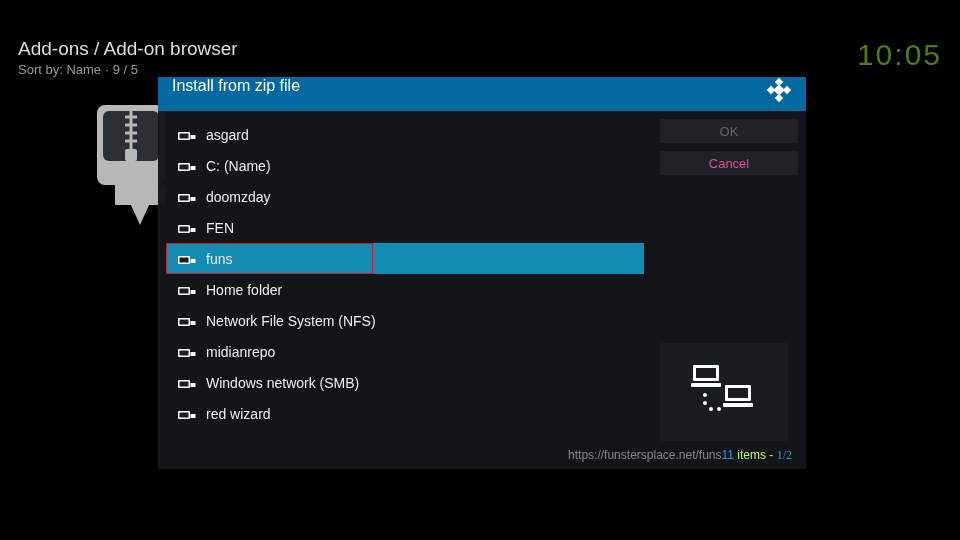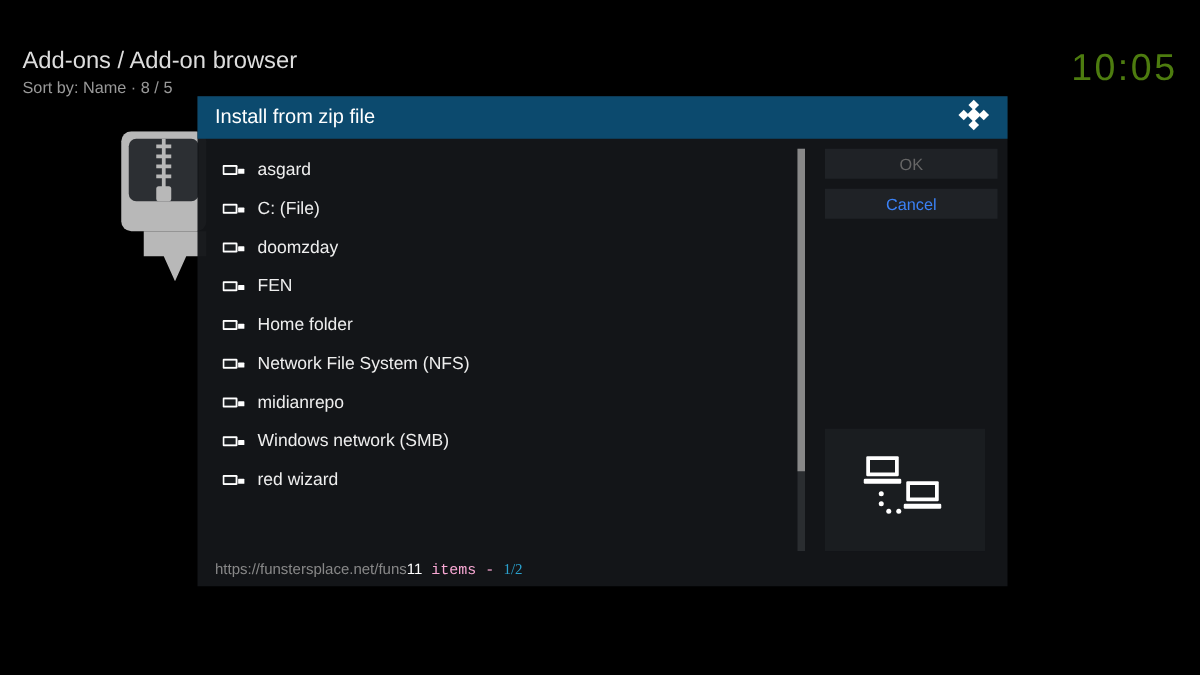--- a/index.html
+++ b/index.html
@@ -47,41 +47,42 @@
   position: absolute;
   left: 158px;
   top: 77px;
   width: 648px;
   height: 392px;
   background: rgba(20,22,25,0.97);
   display: flex;
   flex-direction: column;
 }
 .dialog-title {
-  background: #0c4a6e;
+  background: #0369a1;
   height: 34px;
   display: flex;
-  align-items: center;
+  align-items: flex-start;
   padding: 0 14px;
   justify-content: space-between;
 }
 .dialog-title-text {
   font-size: 16px;
   color: #fff;
 }
 .dialog-body {
   flex: 1;
   display: flex;
   padding: 8px 8px 0 8px;
   overflow: hidden;
 }
 .file-panel {
   width: 478px;
   position: relative;
   display: flex;
+  flex-direction: column;
 }
 .file-list {
   flex: 1;
   overflow: hidden;
 }
 .file-item {
   height: 31px;
   display: flex;
   align-items: center;
   padding-left: 12px;
@@ -132,52 +133,52 @@
   height: 24px;
   background: #1f2226;
   display: flex;
   align-items: center;
   justify-content: center;
   font-size: 13px;
   margin-bottom: 8px;
   cursor: pointer;
 }
 .btn.disabled { color: #666; }
-.btn.enabled { color: #3b82f6; }
+.btn.enabled { color: #ec4899; }
 .thumb-preview {
   margin-top: auto;
   margin-bottom: 0px;
   width: 128px;
   height: 98px;
   background: #1a1d20;
   display: flex;
   align-items: center;
   justify-content: center;
 }
 .dialog-footer {
   height: 28px;
   display: flex;
   align-items: center;
   padding: 0 14px;
-  justify-content: flex-start;
+  justify-content: flex-end;
   font-size: 12px;
   color: #888;
 }
 .footer-right { }
-.footer-count { color: #ffffff; }
-.footer-items { color: #f9a8d4; font-family: Liberation Mono, monospace; }
+.footer-count { color: #0ea5e9; }
+.footer-items { color: #bef264; }
 .footer-page { color: #2aa0cc; font-family: Liberation Serif, serif; }
 </style>
 </head>
 <body>
 
 <div class="header">
   <div class="header-left">
     <div class="breadcrumb">Add-ons / Add-on browser</div>
-    <div class="sortby">Sort by: Name  ·  8 / 5</div>
+    <div class="sortby">Sort by: Name  ·  9 / 5</div>
   </div>
   <div class="clock">10:05</div>
 </div>
 
 <div class="zip-bg">
   <svg width="110" height="130" viewBox="0 0 110 130">
     <rect x="12" y="0" width="68" height="80" rx="8" fill="#b8b8b8"></rect>
     <rect x="18" y="6" width="56" height="50" rx="6" fill="#2c2f33"></rect>
     <path d="M46 6 L46 48 M40 12 L52 12 M40 20 L52 20 M40 28 L52 28 M40 36 L52 36" stroke="#b8b8b8" stroke-width="3" fill="none"></path>
     <rect x="40" y="44" width="12" height="12" rx="2" fill="#b8b8b8"></rect>
@@ -211,37 +212,45 @@
                 <rect x="12.5" y="5" width="5" height="4" rx="0.5" fill="#fff"></rect>
               </svg></span>
             <span>asgard</span>
           </div>
           <div class="file-item">
             <span class="drive-icon"><svg width="18" height="12" viewBox="0 0 18 12">
                 <rect x="0" y="2" width="12" height="8" rx="1" fill="#fff"></rect>
                 <rect x="1.5" y="3.5" width="9" height="5" fill="#1a1d20"></rect>
                 <rect x="12.5" y="5" width="5" height="4" rx="0.5" fill="#fff"></rect>
               </svg></span>
-            <span>C: (File)</span>
+            <span>C: (Name)</span>
           </div>
           <div class="file-item">
             <span class="drive-icon"><svg width="18" height="12" viewBox="0 0 18 12">
                 <rect x="0" y="2" width="12" height="8" rx="1" fill="#fff"></rect>
                 <rect x="1.5" y="3.5" width="9" height="5" fill="#1a1d20"></rect>
                 <rect x="12.5" y="5" width="5" height="4" rx="0.5" fill="#fff"></rect>
               </svg></span>
             <span>doomzday</span>
           </div>
           <div class="file-item">
             <span class="drive-icon"><svg width="18" height="12" viewBox="0 0 18 12">
                 <rect x="0" y="2" width="12" height="8" rx="1" fill="#fff"></rect>
                 <rect x="1.5" y="3.5" width="9" height="5" fill="#1a1d20"></rect>
                 <rect x="12.5" y="5" width="5" height="4" rx="0.5" fill="#fff"></rect>
               </svg></span>
             <span>FEN</span>
+          </div>
+          <div class="file-item selected boxed">
+            <span class="drive-icon"><svg width="18" height="12" viewBox="0 0 18 12">
+                <rect x="0" y="2" width="12" height="8" rx="1" fill="#fff"></rect>
+                <rect x="1.5" y="3.5" width="9" height="5" fill="#1a1d20"></rect>
+                <rect x="12.5" y="5" width="5" height="4" rx="0.5" fill="#fff"></rect>
+              </svg></span>
+            <span>funs</span>
           </div>
           <div class="file-item">
             <span class="drive-icon"><svg width="18" height="12" viewBox="0 0 18 12">
                 <rect x="0" y="2" width="12" height="8" rx="1" fill="#fff"></rect>
                 <rect x="1.5" y="3.5" width="9" height="5" fill="#1a1d20"></rect>
                 <rect x="12.5" y="5" width="5" height="4" rx="0.5" fill="#fff"></rect>
               </svg></span>
             <span>Home folder</span>
           </div>
           <div class="file-item">

